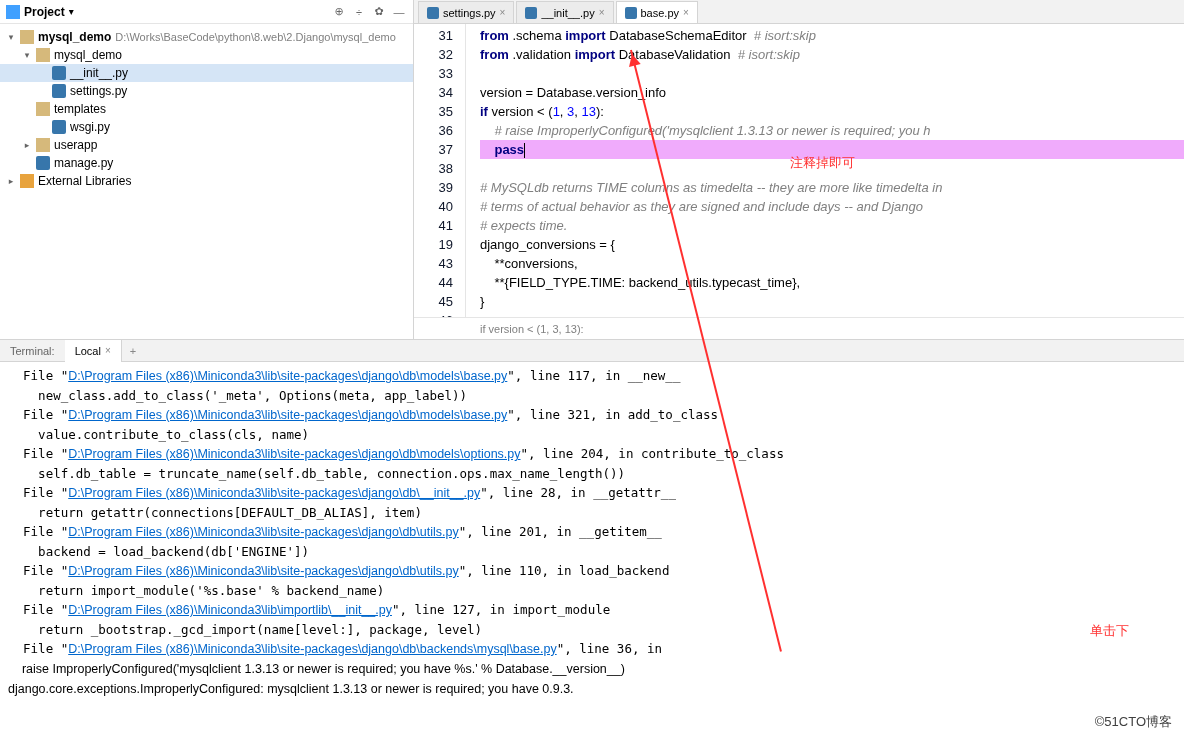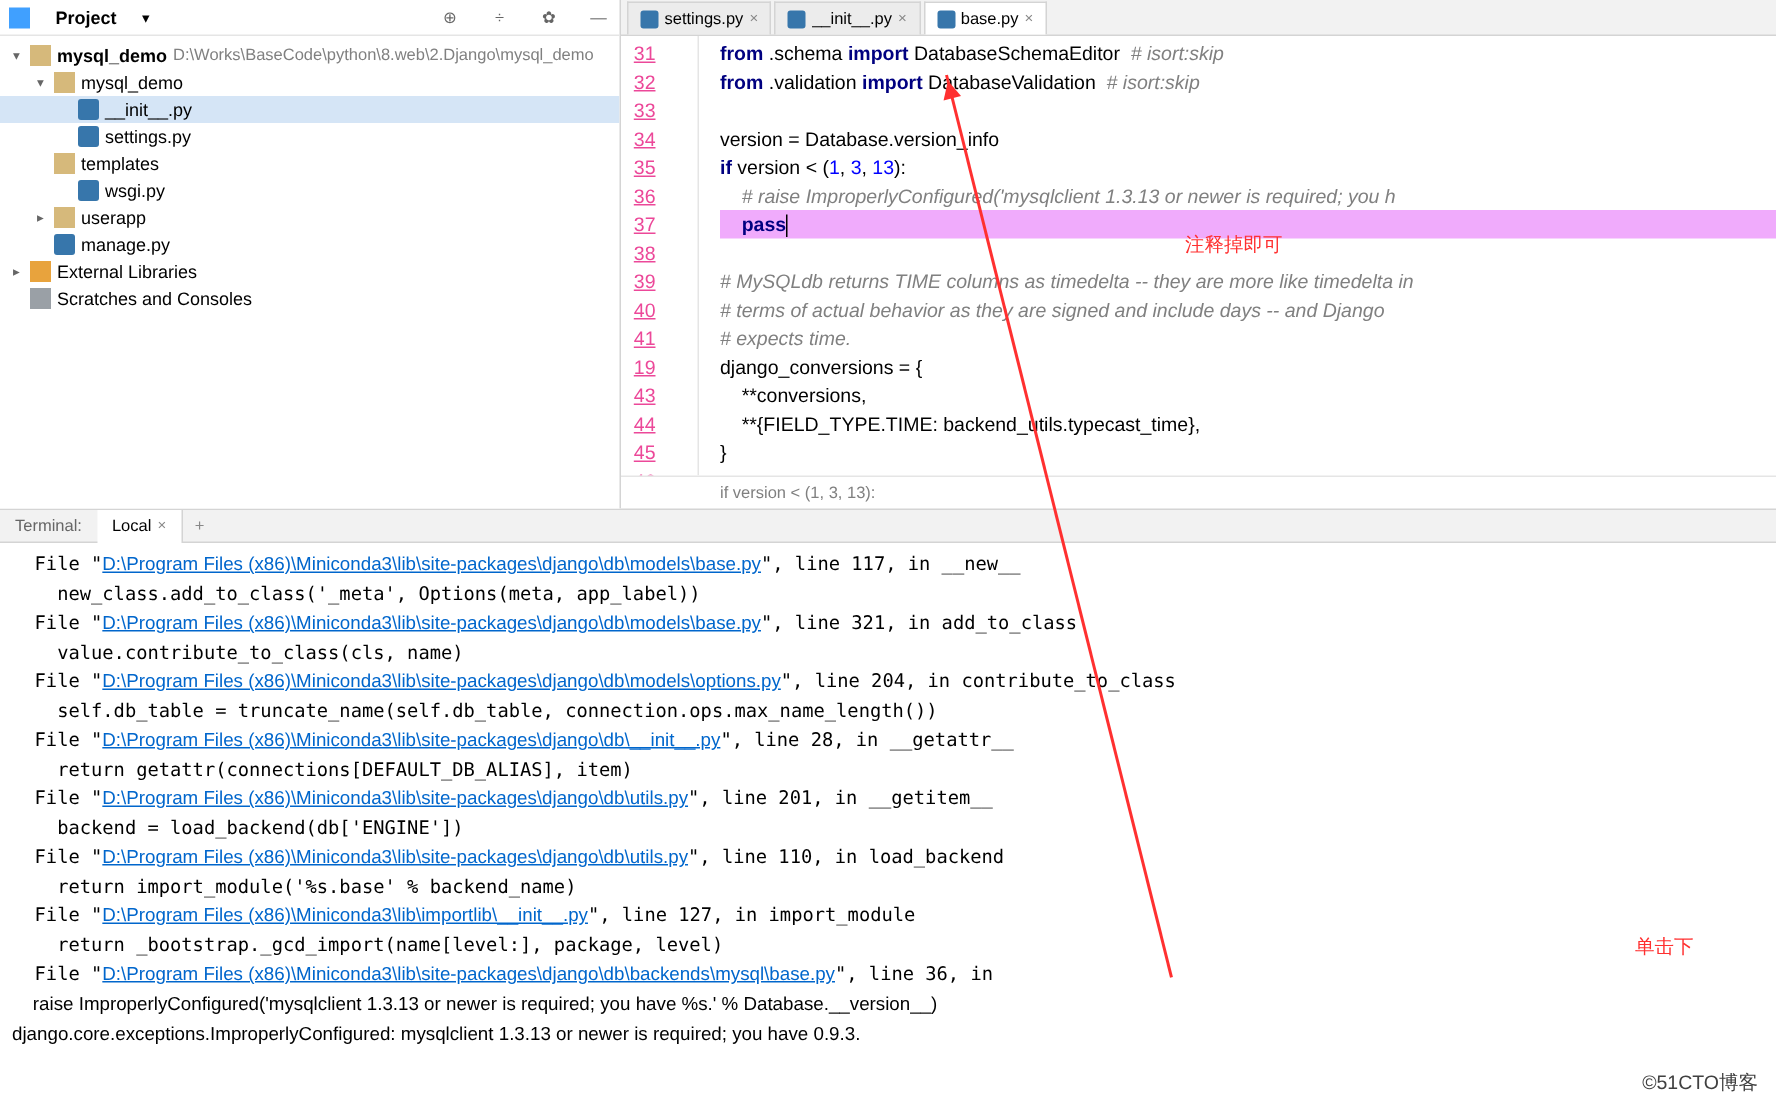--- a/index.html
+++ b/index.html
@@ -1,19 +1,19 @@
 <!DOCTYPE html>
 <html><head>
 <meta charset="utf-8">
 <style>
 * { margin:0; padding:0; box-sizing:border-box; font-family:"Segoe UI",Arial,sans-serif; }
 body { width:1184px; height:731px; background:#fff; overflow:hidden; position:relative; font-size:12px; }
 .top { display:flex; height:340px; border-bottom:1px solid #d4d4d4; }
 .sidebar { width:414px; border-right:1px solid #d4d4d4; background:#fff; display:flex; flex-direction:column; }
-.sidebar-hdr { height:24px; display:flex; align-items:center; padding:0 6px; border-bottom:1px solid #e5e5e5; gap:17px; }
+.sidebar-hdr { height:24px; display:flex; align-items:center; padding:0 6px; border-bottom:1px solid #e5e5e5; gap:4px; }
 .proj-ico { width:14px; height:14px; background:#40a0ff; display:inline-block; }
 .proj-lbl { font-weight:bold; }
 .dropdown-arrow { font-size:10px; }
 .sidebar-hdr .spacer { flex:1; }
 .tool-ico { width:16px; height:16px; opacity:.6; cursor:pointer; display:inline-flex; align-items:center; justify-content:center; font-size:11px; }
 .tree { padding:4px 0; overflow:auto; flex:1; }
 .tree-row { display:flex; align-items:center; height:18px; padding-left:6px; gap:4px; cursor:pointer; }
 .chev { width:10px; font-size:9px; color:#666; text-align:center; }
 .fld-ico { width:14px; height:14px; background:#d6b97b; }
 .py-ico { width:14px; height:14px; background:#3776ab; border-radius:2px; }
@@ -23,21 +23,21 @@
 .l0{padding-left:6px}.l1{padding-left:22px}.l2{padding-left:38px}
 .sel { background:#d5e5f6; }
 
 .editor { flex:1; display:flex; flex-direction:column; position:relative; }
 .tabs { height:24px; display:flex; align-items:flex-end; border-bottom:1px solid #d4d4d4; padding-left:4px; background:#f2f2f2; }
 .tab { height:22px; display:flex; align-items:center; padding:0 8px; gap:4px; border:1px solid #d4d4d4; border-bottom:none; background:#ececec; margin-right:2px; font-size:11px; cursor:pointer; }
 .tab.active { background:#fff; }
 .tab .py-ico{width:12px;height:12px}
 .tab-x { font-size:10px; color:#888; }
 .code-area { flex:1; display:flex; font-family:"JetBrains Mono",Consolas,monospace; font-size:13px; overflow:hidden; }
-.gutter { width:52px; text-align:right; padding-right:28px; color:#ec4899; border-right:1px solid #e5e5e5; line-height:19px; padding-top:2px; user-select:none;text-decoration:underline; }
+.gutter { width:52px; text-align:right; padding-right:12px; color:#0f172a; border-right:1px solid #e5e5e5; line-height:19px; padding-top:2px; user-select:none; }
 .gutter div{height:19px}
 .code { flex:1; padding-left:14px; line-height:19px; padding-top:2px; white-space:pre; overflow:hidden; position:relative; }
 .code .ln{height:19px}
 .kw{color:#000080;font-weight:bold}
 .cm{color:#808080;font-style:italic}
 .num{color:#0000ff}
 .hl{background:#f0abfc;display:block;height:19px}
 .cursor{border-left:1px solid #000;display:inline-block;height:15px;vertical-align:middle}
 .breadcrumb { height:22px; border-top:1px solid #e5e5e5; font-size:11px; color:#808080; display:flex; align-items:center; padding-left:66px; }
 
@@ -110,25 +110,20 @@
         </div>
       <div class="tree-row l1">
           <span class="chev"></span>
           <span class="py-ico"></span>
           <span class="tree-lbl">manage.py</span>
         </div>
       <div class="tree-row l0">
           <span class="chev">▸</span>
           <span class="lib-ico"></span>
           <span class="tree-lbl">External Libraries</span>
-        </div>
-      <div class="tree-row l0">
-          <span class="chev"></span>
-          <span class="fld-ico" style="background:#9aa0a6"></span>
-          <span class="tree-lbl">Scratches and Consoles</span>
         </div>
     </div>
   </div>
 
   <div class="editor">
     <div class="tabs">
       <div class="tab">
           <span class="py-ico"></span>
           <span>settings.py</span>
           <span class="tab-x">×</span>

